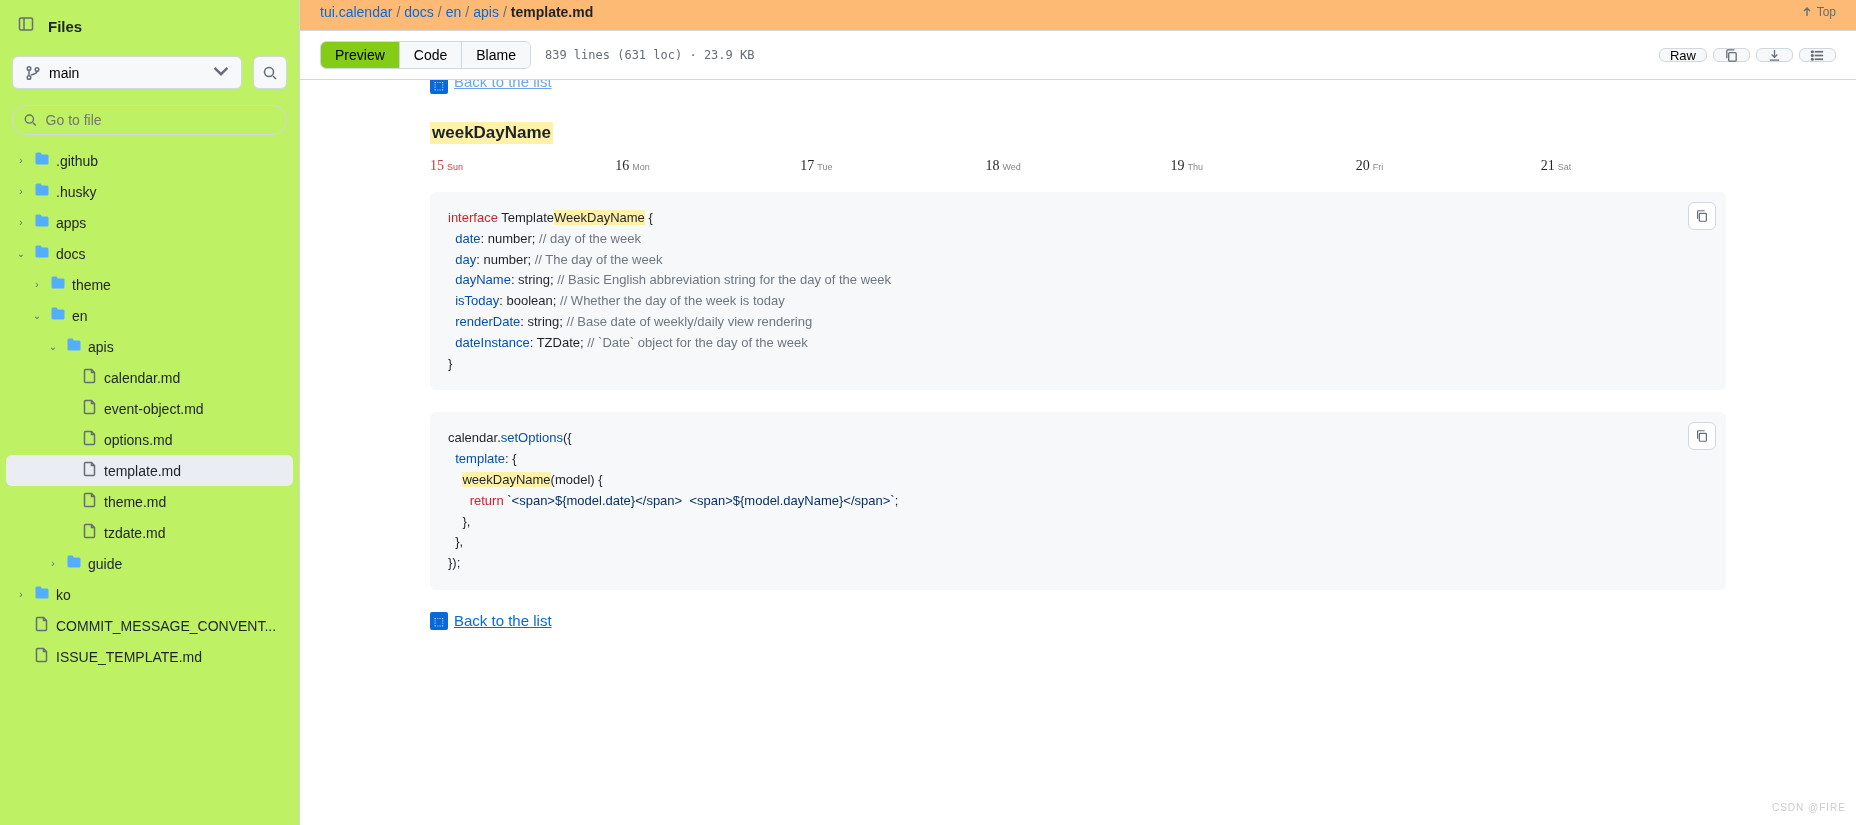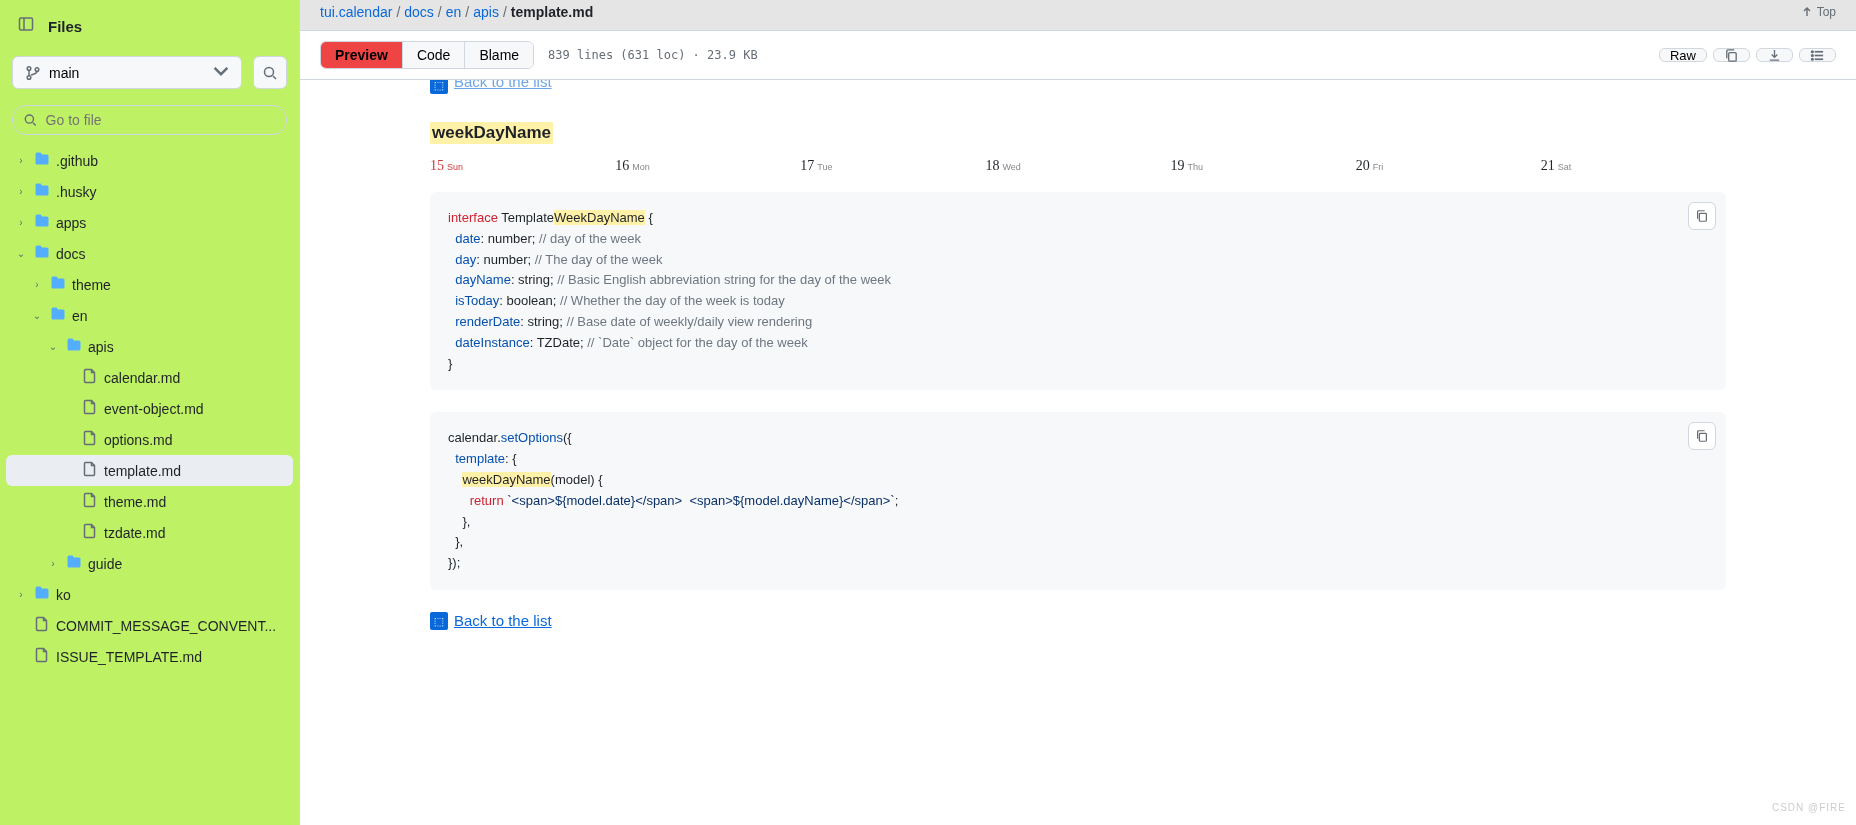--- a/index.html
+++ b/index.html
@@ -18,30 +18,30 @@
 .tree { flex:1; overflow-y:auto; padding:0 6px 20px; position:relative; }
 .tree::-webkit-scrollbar { width:14px; }
 .tree::-webkit-scrollbar-thumb { background:#c7c7c7; border-radius:6px; }
 .node { display:flex; align-items:center; gap:6px; padding:6px 8px; border-radius:6px; font-size:14px; cursor:pointer; color:#1f2328; }
 .node.sel { background:#eaeef2; }
 .node .chev { width:14px; text-align:center; color:#656d76; font-size:10px; }
 .folder-icon { width:16px; height:16px; fill:#54aeff; }
 .file-icon { width:16px; height:16px; fill:none; stroke:#656d76; stroke-width:1.5; }
 .ind0{padding-left:8px}.ind1{padding-left:24px}.ind2{padding-left:40px}.ind3{padding-left:56px}
 .main { flex:1; display:flex; flex-direction:column; overflow:hidden; }
-.crumbs-row { display:flex; align-items:center; padding:4px 20px 10px; border-bottom:1px solid #d0d7de; font-size:14px; background:#e5e5e5; }
+.crumbs-row { display:flex; align-items:center; padding:4px 20px 10px; border-bottom:1px solid #d0d7de; font-size:14px; background:#fdba74; }
 .crumbs-row a { color:#0969da; text-decoration:none; }
 .crumbs-row .sep { margin:0 4px; color:#656d76; }
 .crumbs-row .cur { font-weight:600; }
 .top-link { margin-left:auto; display:flex; align-items:center; gap:4px; color:#656d76; font-size:12px; }
 .toolbar { display:flex; align-items:center; padding:10px 20px; border-bottom:1px solid #d0d7de; gap:14px; }
 .seg { display:flex; border:1px solid #d0d7de; border-radius:6px; overflow:hidden; }
 .seg button { padding:5px 14px; border:none; background:#f6f8fa; font-size:14px; cursor:pointer; border-right:1px solid #d0d7de; }
 .seg button:last-child { border-right:none; }
-.seg button.active { background:#ef4444; font-weight:700; }
+.seg button.active { background:#84cc16; font-weight:400; }
 .fileinfo { font-size:12px; color:#656d76; font-family:ui-monospace,SFMono-Regular,Menlo,monospace; }
 .tb-right { margin-left:auto; display:flex; align-items:center; gap:6px; }
 .tb-btn { display:flex; align-items:center; justify-content:center; padding:5px 10px; border:1px solid #d0d7de; border-radius:6px; background:#f6f8fa; font-size:13px; cursor:pointer; min-width:34px; height:14px; }
 .content { flex:1; overflow-y:auto; padding:0 20px 40px; }
 .back-link { color:#0969da; text-decoration:underline; font-size:15px; }
 .anchor-num { display:inline-block; background:#0969da; color:#fff; width:18px; height:18px; font-size:11px; text-align:center; line-height:18px; border-radius:2px; margin-right:6px; vertical-align:middle; }
 .partial-back { display:flex; align-items:center; padding-left:110px; margin-top:-4px; }
 .partial-back .back-link { position:relative; top:-4px; }
 h2.hl { display:inline-block; background:#fff2a8; font-size:17px; font-weight:600; padding:1px 2px; margin:28px 0 14px 110px; }
 .weekhdr { display:flex; padding:0 110px 18px; }

